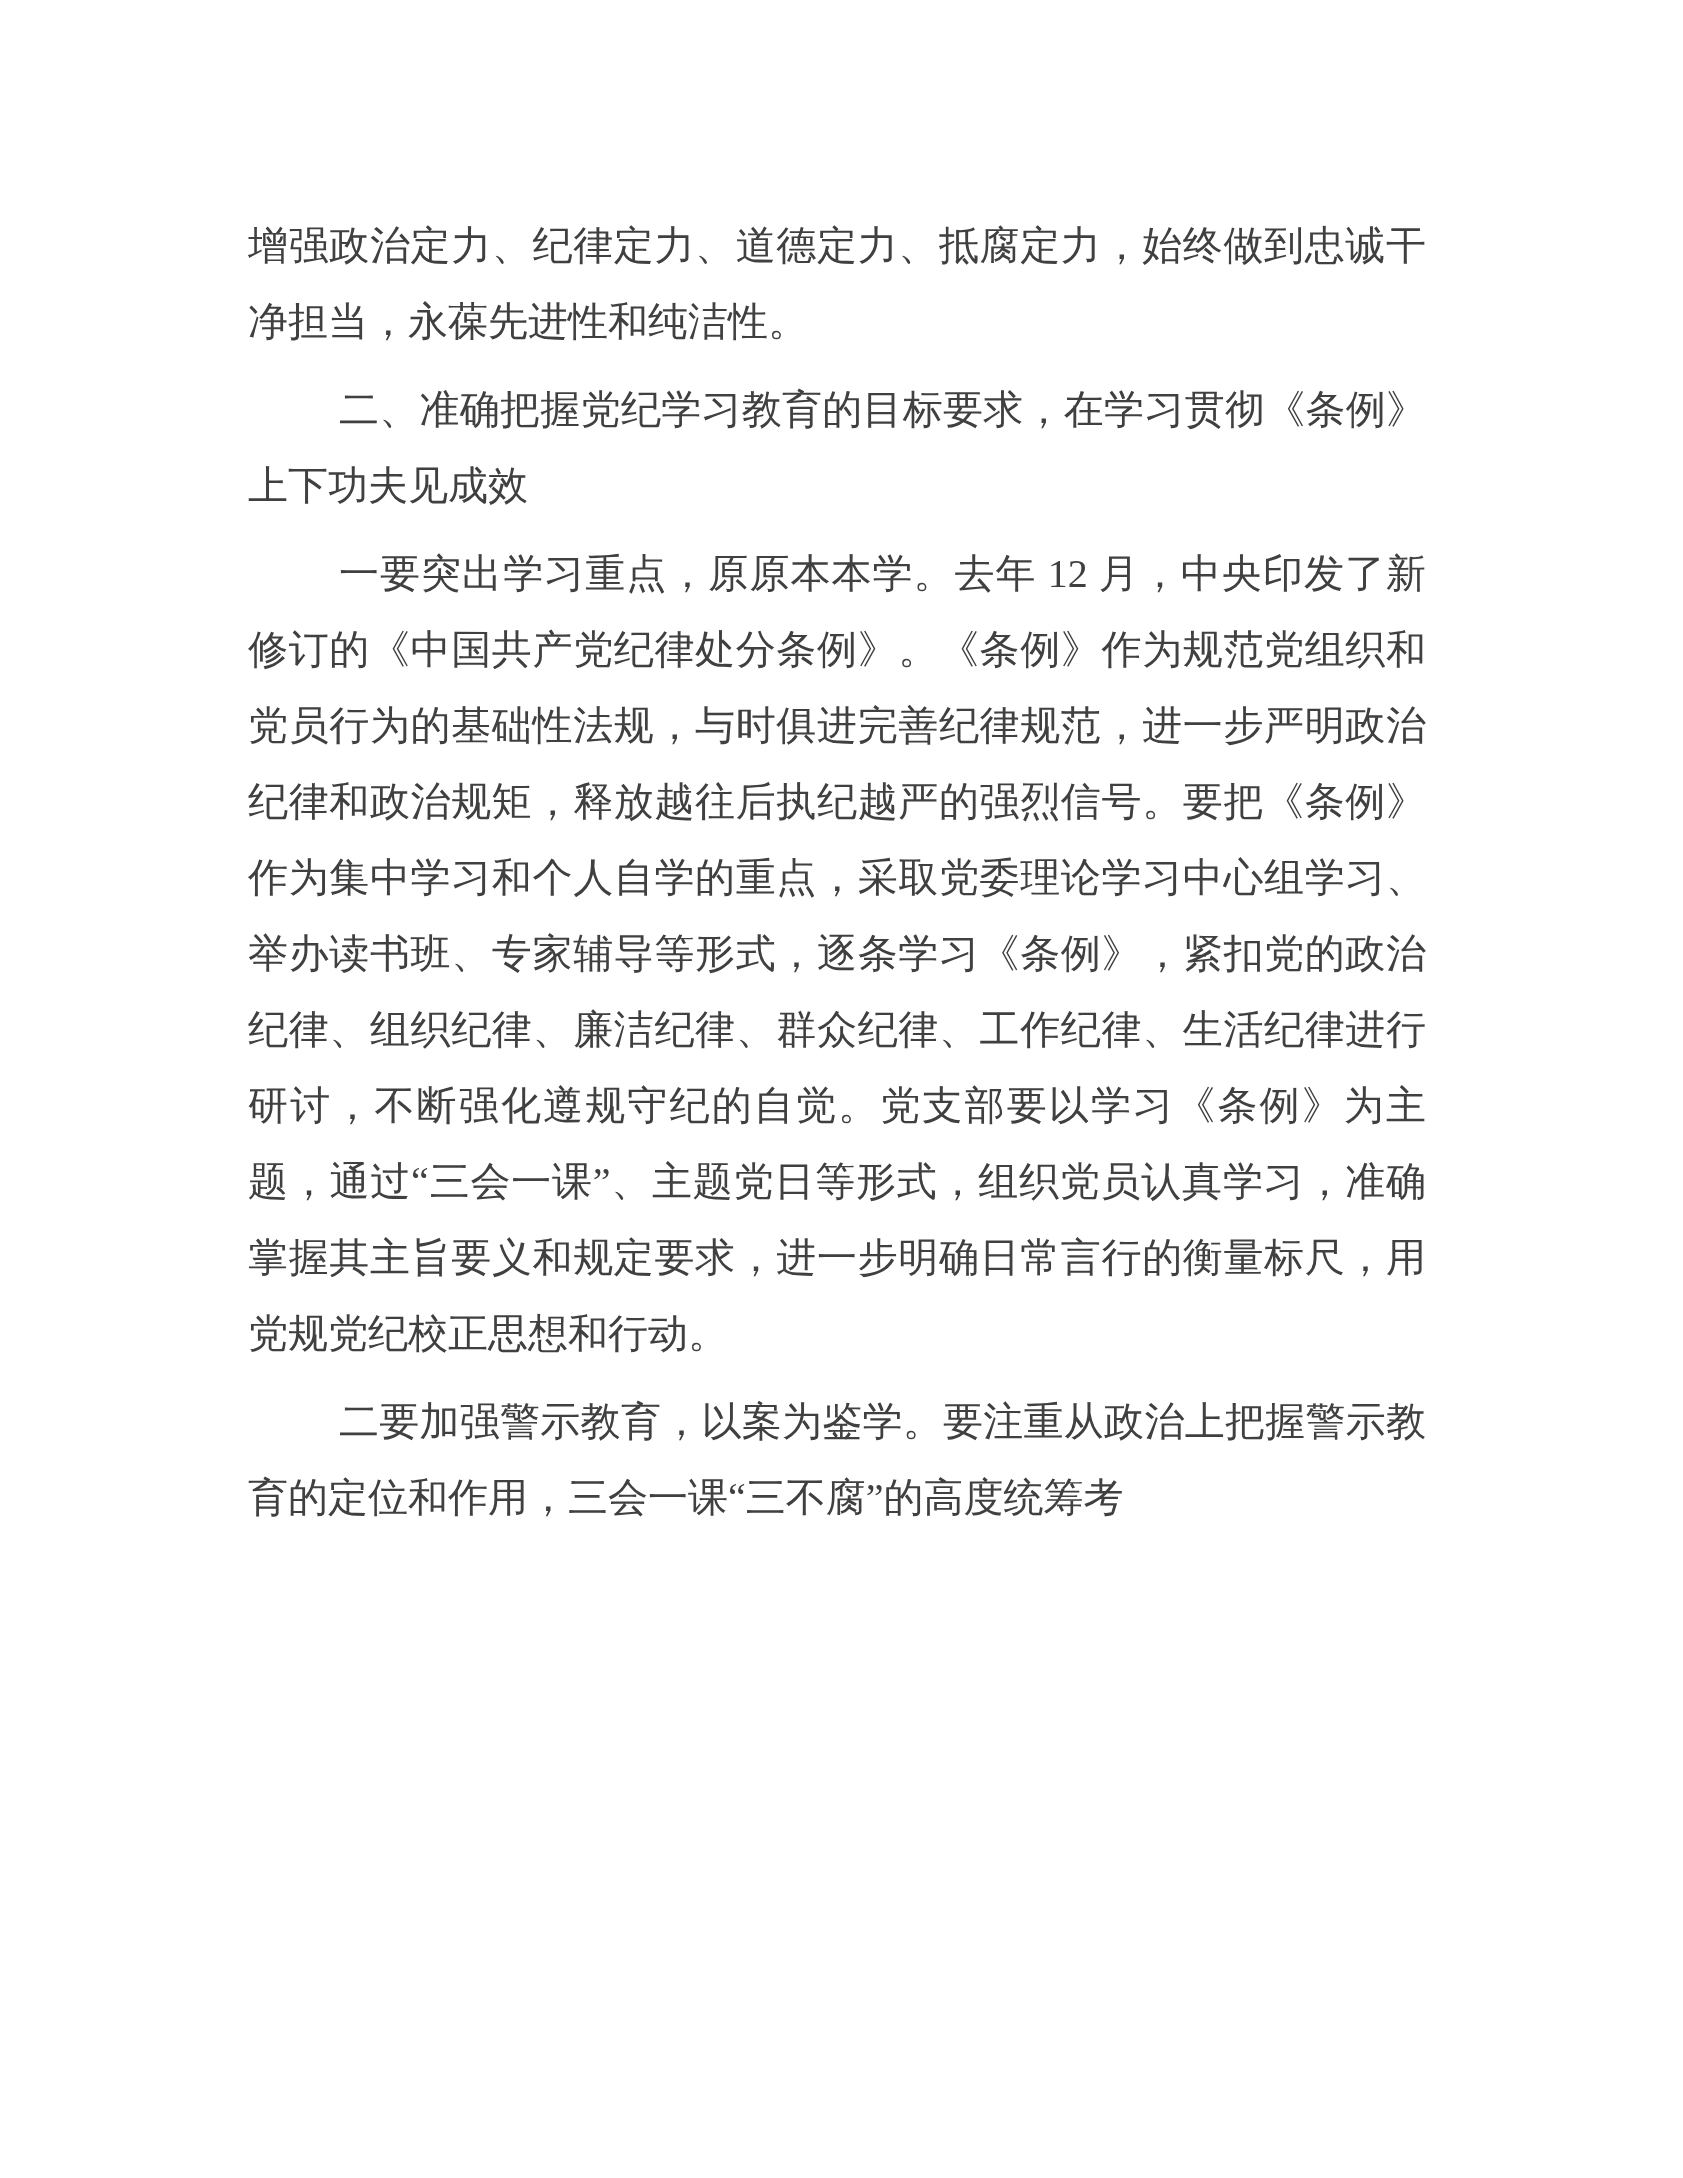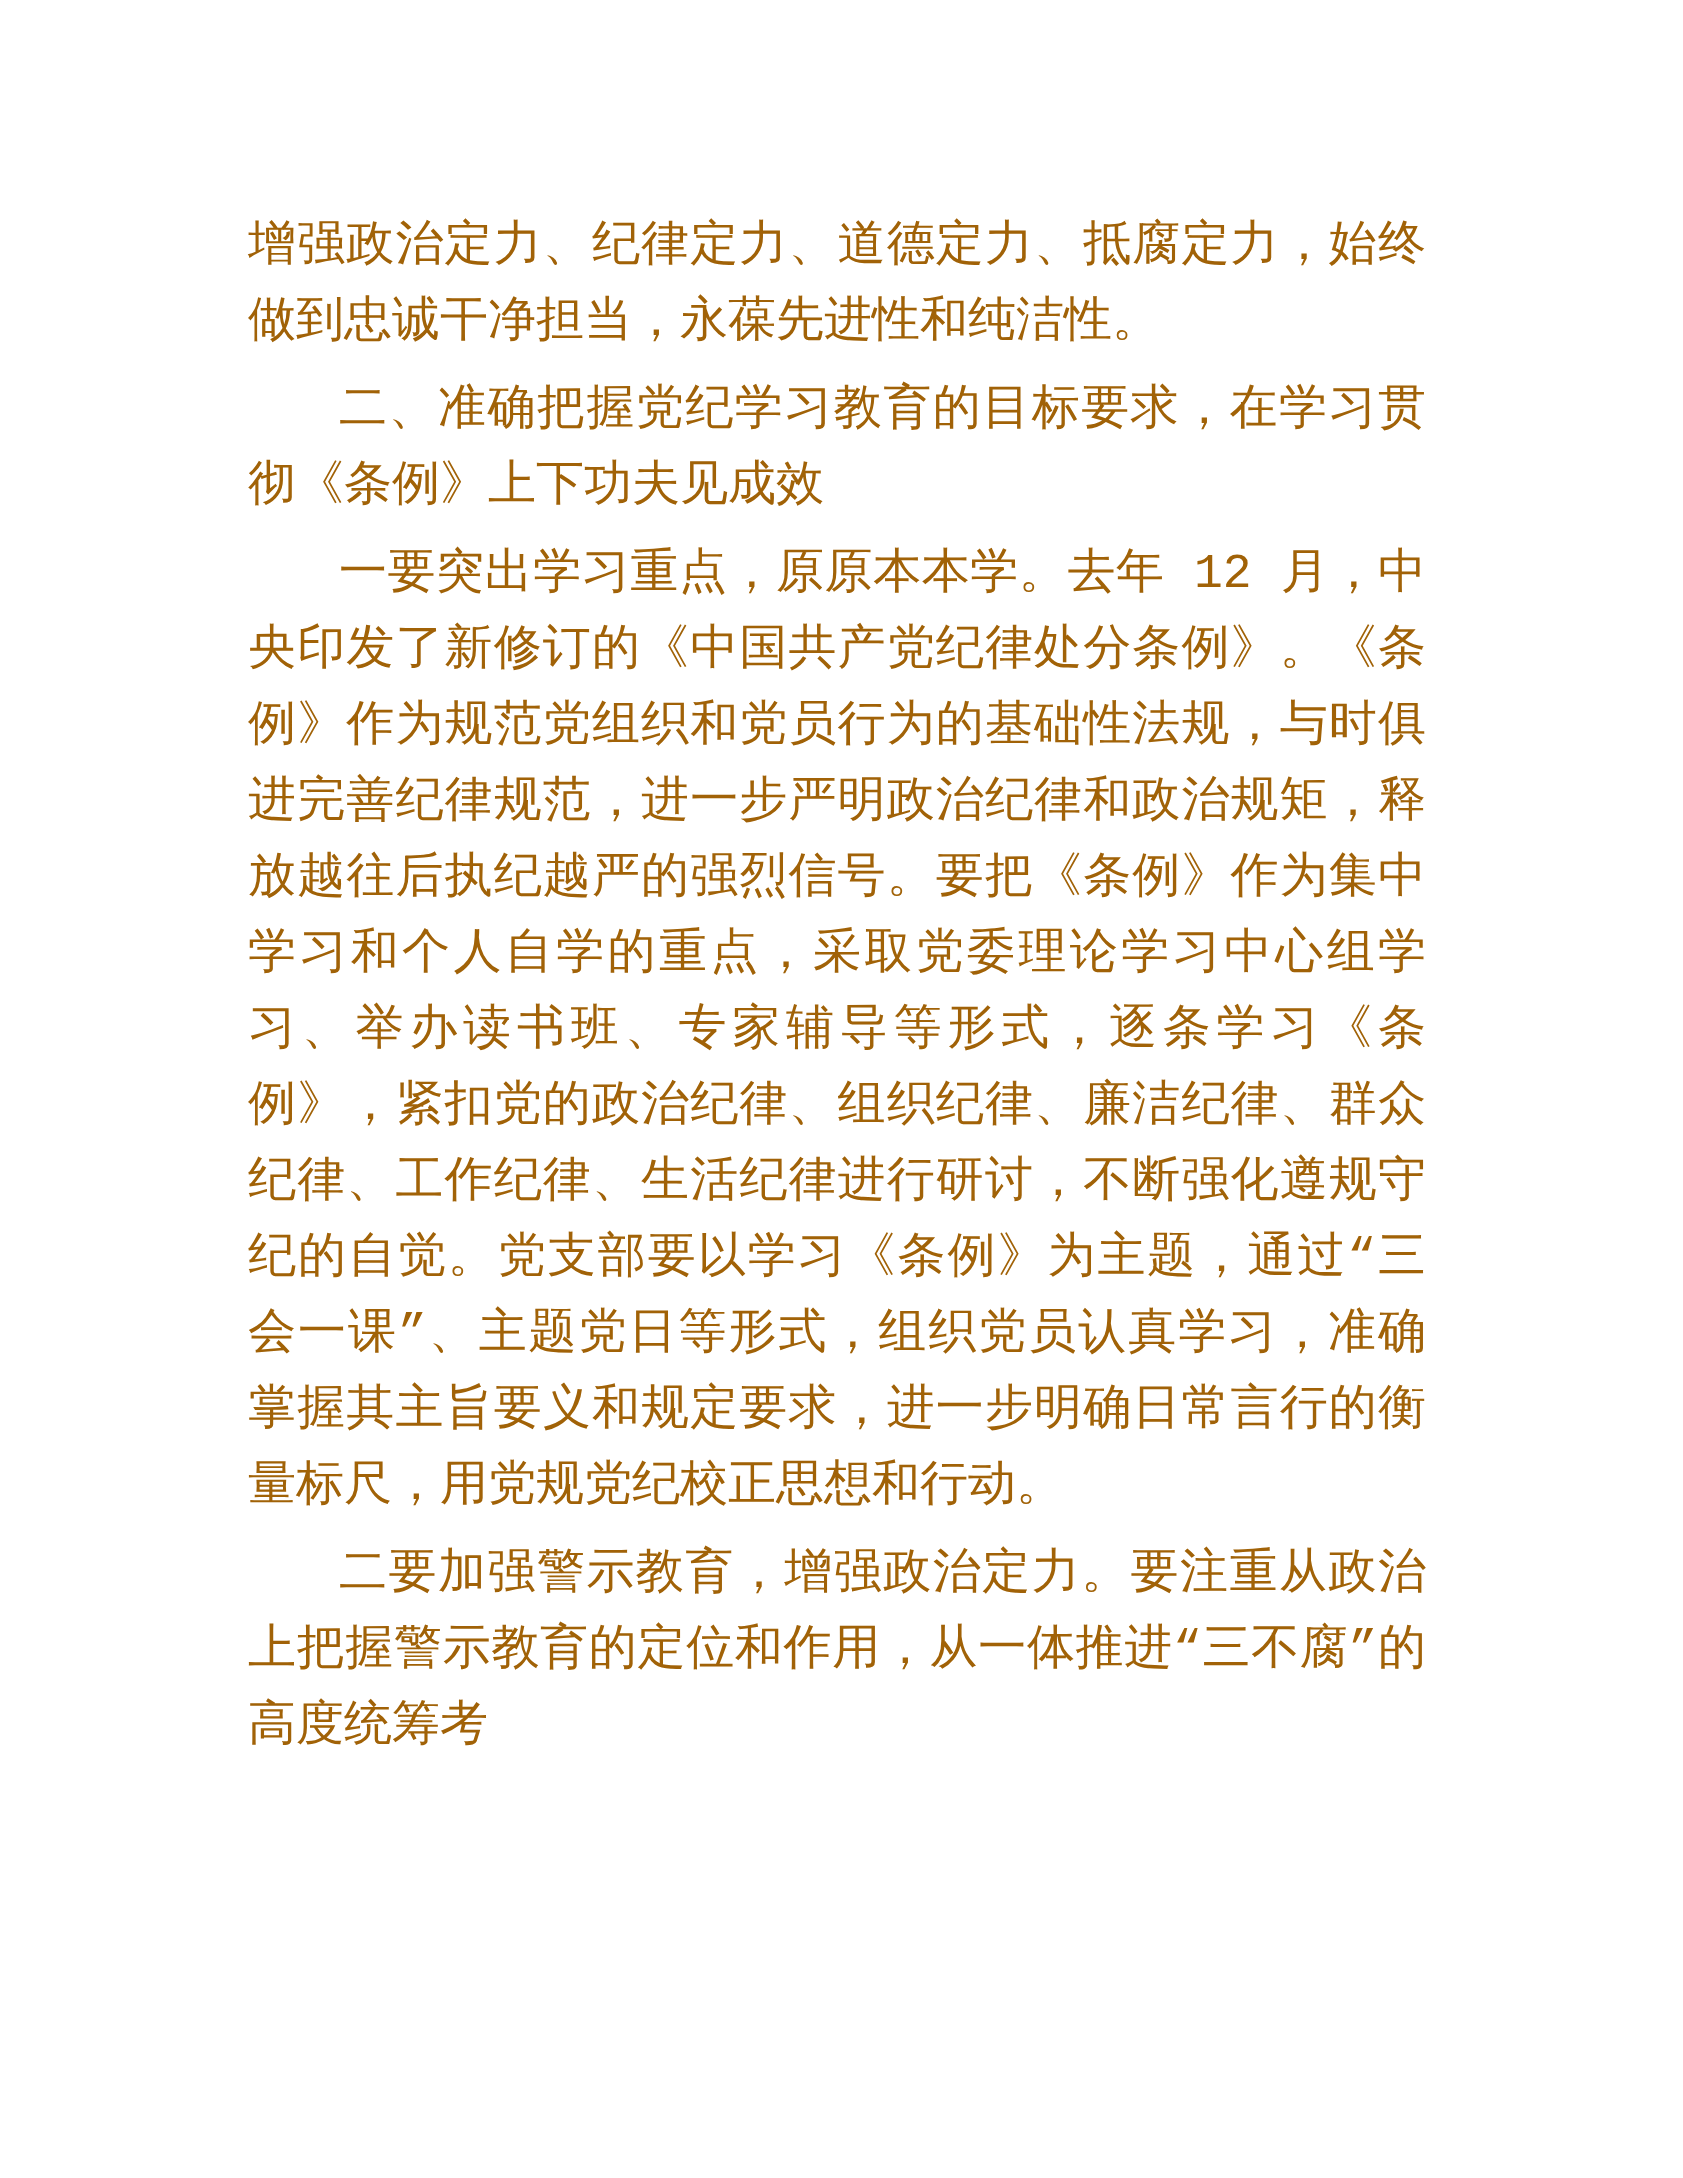--- a/index.html
+++ b/index.html
@@ -11,38 +11,38 @@
       width: 1683px;
       height: 2178px;
       position: relative;
       overflow: hidden;
     }
     .page {
       position: absolute;
       left: 248px;
       top: 208px;
       width: 1178px;
-      color: #a16207;
-      font-family: Liberation Mono, monospace;
-      font-size: 48px;
+      color: #404040;
+      font-family: Liberation Serif, serif;
+      font-size: 40px;
       line-height: 76px;
       letter-spacing: 0px;
     }
     .para {
       margin: 0 0 12px 0;
       text-align: justify;
       text-justify: inter-character;
       word-break: break-all;
     }
     .indent {
       text-indent: 91px;
     }
   </style>
 </head>
 <body>
 
 <div class="page">
   <p class="para">增强政治定力、纪律定力、道德定力、抵腐定力，始终做到忠诚干净担当，永葆先进性和纯洁性。</p>
   <p class="para indent">二、准确把握党纪学习教育的目标要求，在学习贯彻《条例》上下功夫见成效</p>
   <p class="para indent">一要突出学习重点，原原本本学。去年 12 月，中央印发了新修订的《中国共产党纪律处分条例》。《条例》作为规范党组织和党员行为的基础性法规，与时俱进完善纪律规范，进一步严明政治纪律和政治规矩，释放越往后执纪越严的强烈信号。要把《条例》作为集中学习和个人自学的重点，采取党委理论学习中心组学习、举办读书班、专家辅导等形式，逐条学习《条例》，紧扣党的政治纪律、组织纪律、廉洁纪律、群众纪律、工作纪律、生活纪律进行研讨，不断强化遵规守纪的自觉。党支部要以学习《条例》为主题，通过“三会一课”、主题党日等形式，组织党员认真学习，准确掌握其主旨要义和规定要求，进一步明确日常言行的衡量标尺，用党规党纪校正思想和行动。</p>
-  <p class="para indent">二要加强警示教育，增强政治定力。要注重从政治上把握警示教育的定位和作用，从一体推进“三不腐”的高度统筹考</p>
+  <p class="para indent">二要加强警示教育，以案为鉴学。要注重从政治上把握警示教育的定位和作用，三会一课“三不腐”的高度统筹考</p>
 </div>
 
 
 </body></html>

